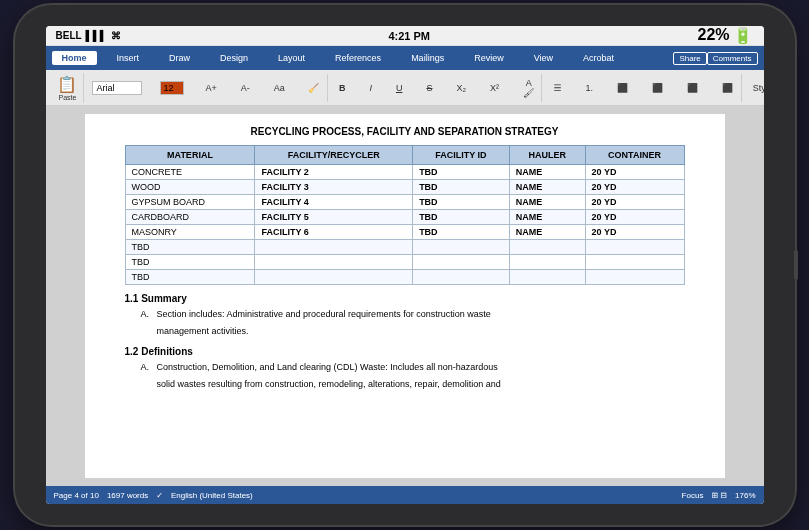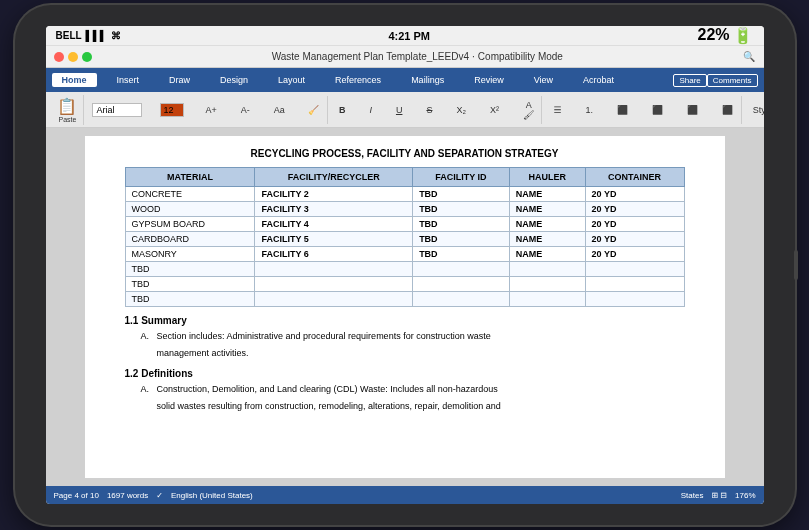--- a/index.html
+++ b/index.html
@@ -324,31 +324,20 @@
         <span>▌▌▌</span>
         <span>⌘</span>
       </div>
       <div class="status-center">4:21 PM</div>
       <div class="status-right">
         <span>22%</span>
         <span>🔋</span>
       </div>
     </div>
 
-    <div class="title-bar">
-      <div class="window-buttons">
-        <span class="win-btn red"></span>
-        <span class="win-btn yellow"></span>
-        <span class="win-btn green"></span>
-      </div>
-      <div class="title-bar-title">Waste Management Plan Template_LEEDv4 · Compatibility Mode</div>
-      <div class="title-bar-right">
-        <span class="search-icon-small">🔍</span>
-      </div>
-    </div>
 
     <div class="ribbon">
       <div class="ribbon-tab active">Home</div>
       <div class="ribbon-tab">Insert</div>
       <div class="ribbon-tab">Draw</div>
       <div class="ribbon-tab">Design</div>
       <div class="ribbon-tab">Layout</div>
       <div class="ribbon-tab">References</div>
       <div class="ribbon-tab">Mailings</div>
       <div class="ribbon-tab">Review</div>
@@ -491,20 +480,20 @@
 
       </div>
     </div>
 
     <div class="doc-status-bar">
       <span>Page 4 of 10</span>
       <span>1697 words</span>
       <span>✓</span>
       <span>English (United States)</span>
       <div class="status-right-items">
-        <span>States</span>
+        <span>Focus</span>
         <span>⊞ ⊟</span>
         <span>176%</span>
       </div>
     </div>
 
   </div>
 </div>
 
 </body></html>

